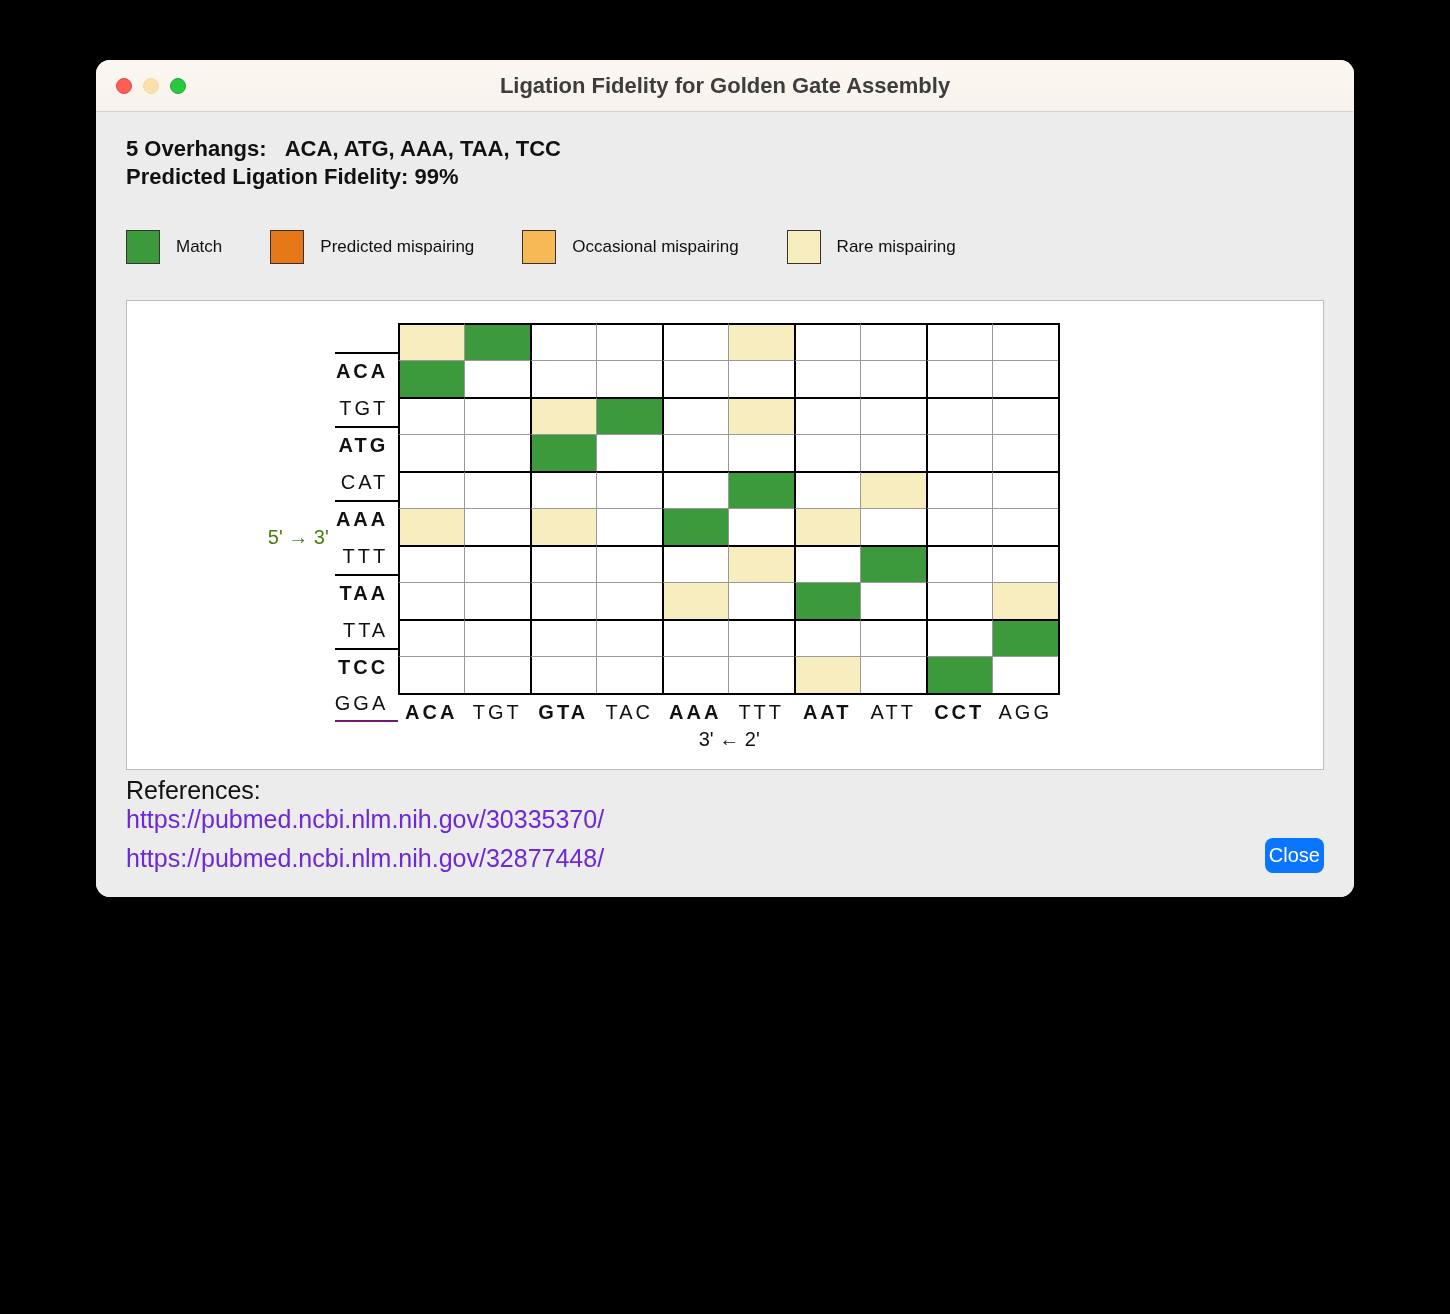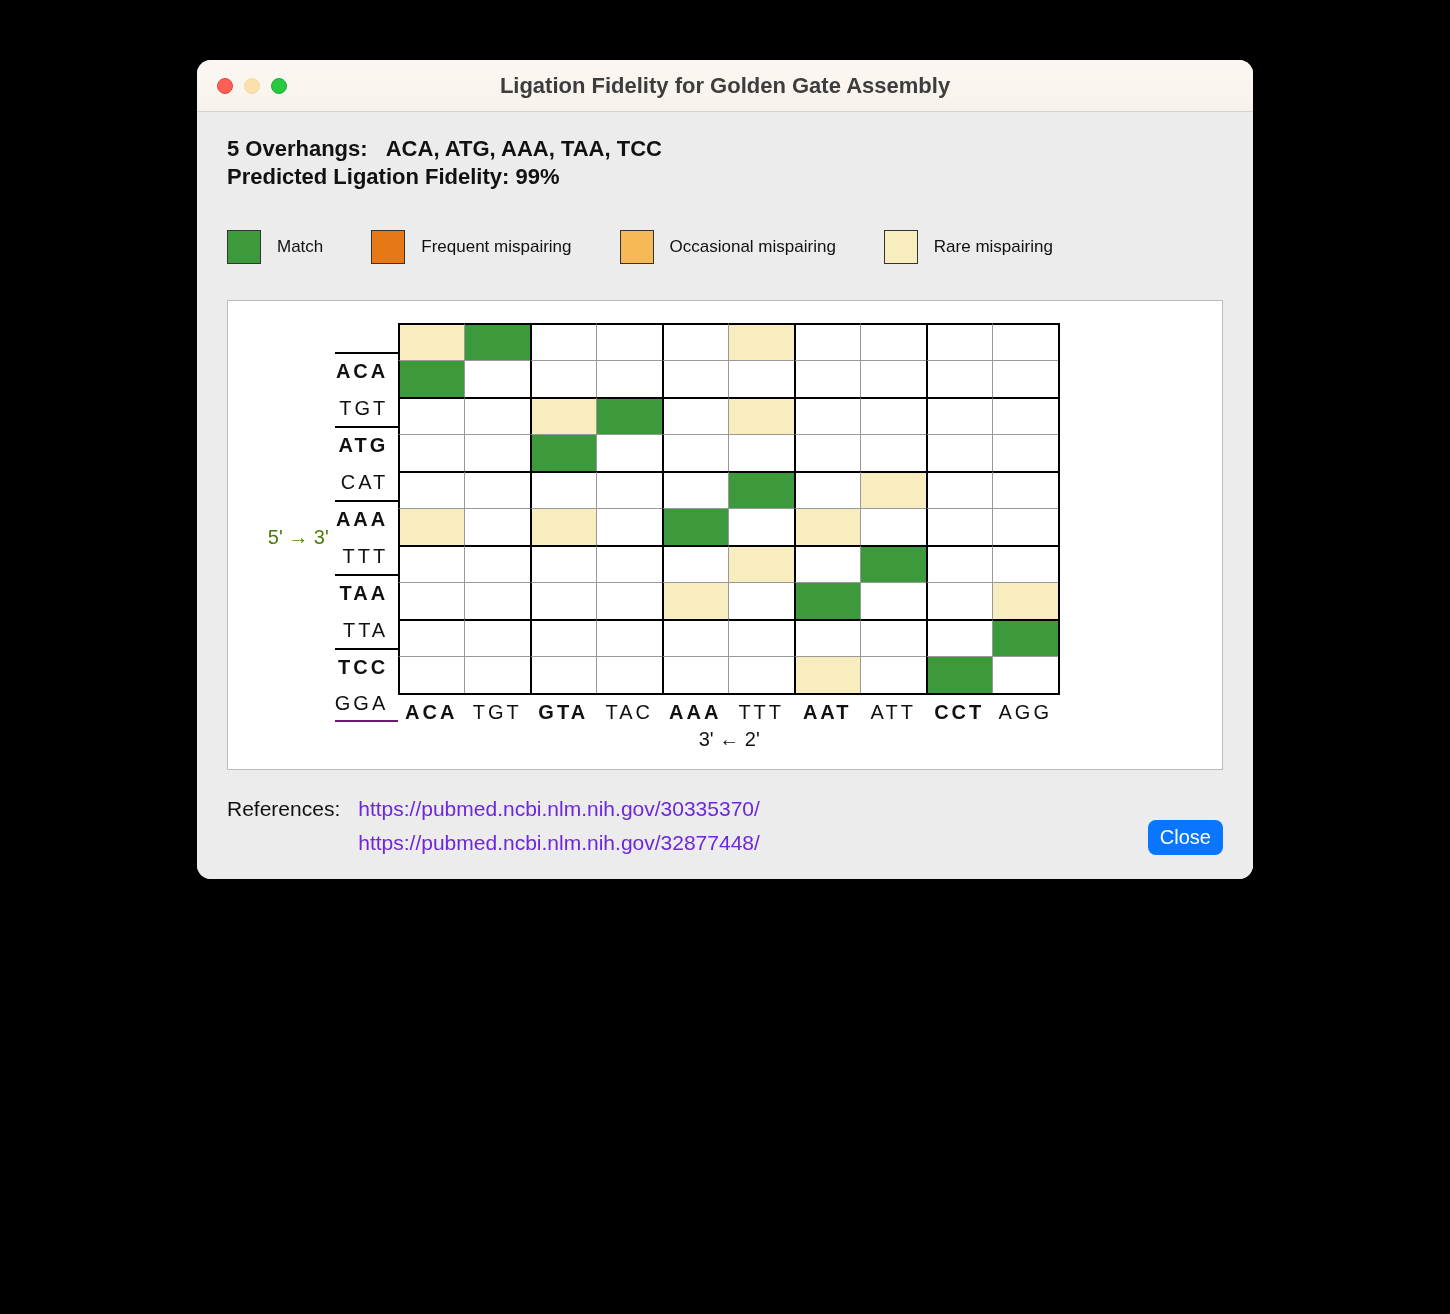--- a/index.html
+++ b/index.html
@@ -9,21 +9,21 @@
     background: #000;
     font-family: -apple-system, BlinkMacSystemFont, "Segoe UI", Helvetica, Arial, sans-serif;
     width: 1450px;
     height: 1314px;
     display: flex;
     align-items: flex-start;
     justify-content: center;
     padding-top: 60px;
   }
   .window {
-    width: 1056px;
+    width: 1258px;
     background: #ececec;
     border-radius: 14px;
     overflow: hidden;
     box-shadow: 0 20px 60px rgba(0,0,0,0.5);
   }
   .titlebar {
     height: 52px;
     background: linear-gradient(#fcf7f2, #f8f2ec);
     display: flex;
     align-items: center;
@@ -156,38 +156,39 @@
     text-align: center;
     font-size: 20px;
     margin-top: 4px;
     color: #111;
   }
   .col-block {
     margin-left: 0;
   }
 
   .refs {
-    margin-top: 27px;
-    font-size: 21px;
+    margin-top: 6px;
+    font-size: 25px;
     color: #111;
     display: flex;
     align-items: flex-start;
+    flex-direction: column;
   }
   .refs-label { margin-right: 18px; }
   .refs-links { display: flex; flex-direction: column; gap: 10px; }
   .refs a { color: #6d28d9; text-decoration: none; }
   .close-btn {
     position: absolute;
     right: 30px;
     bottom: 24px;
     background: #0a75ff;
     color: #fff;
     border: none;
     border-radius: 8px;
-    padding: 6px 12px;
+    padding: 6px 4px;
     font-size: 20px;
     cursor: pointer;
   }
   .content-rel { position: relative; }
 </style>
 </head>
 <body>
 
 <div class="window">
   <div class="titlebar">
@@ -204,21 +205,21 @@
     <div class="summary">
       <span>5 Overhangs:</span>
       <span class="ohlist">ACA, ATG, AAA, TAA, TCC</span>
     </div>
     <div class="pred">Predicted Ligation Fidelity: 99%</div>
 
     <div class="legend">
       <div class="swatch sw-match"></div>
       <span>Match</span>
       <div class="swatch sw-freq"></div>
-      <span>Frequent mispairing</span>
+      <span>Predicted mispairing</span>
       <div class="swatch sw-occ"></div>
       <span>Occasional mispairing</span>
       <div class="swatch sw-rare"></div>
       <span>Rare mispairing</span>
     </div>
 
     <div class="gridwrap">
       <div class="matrix-area">
         <div class="axis-y">5' → 3'</div>
         <div class="rowlabels" id="rowlabels">

